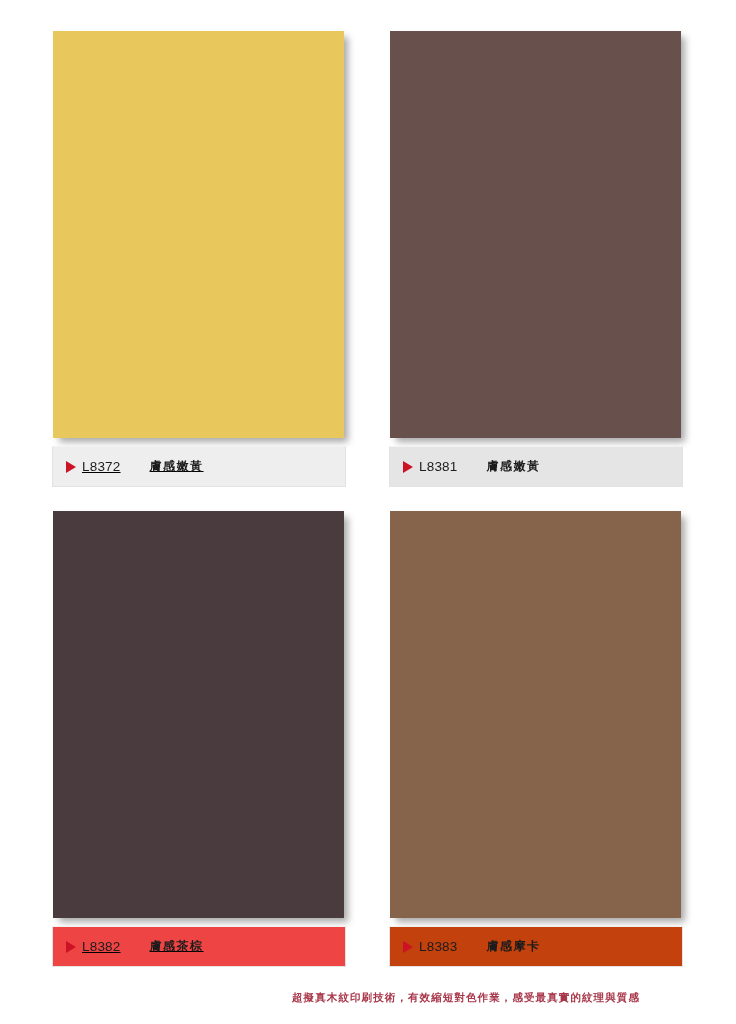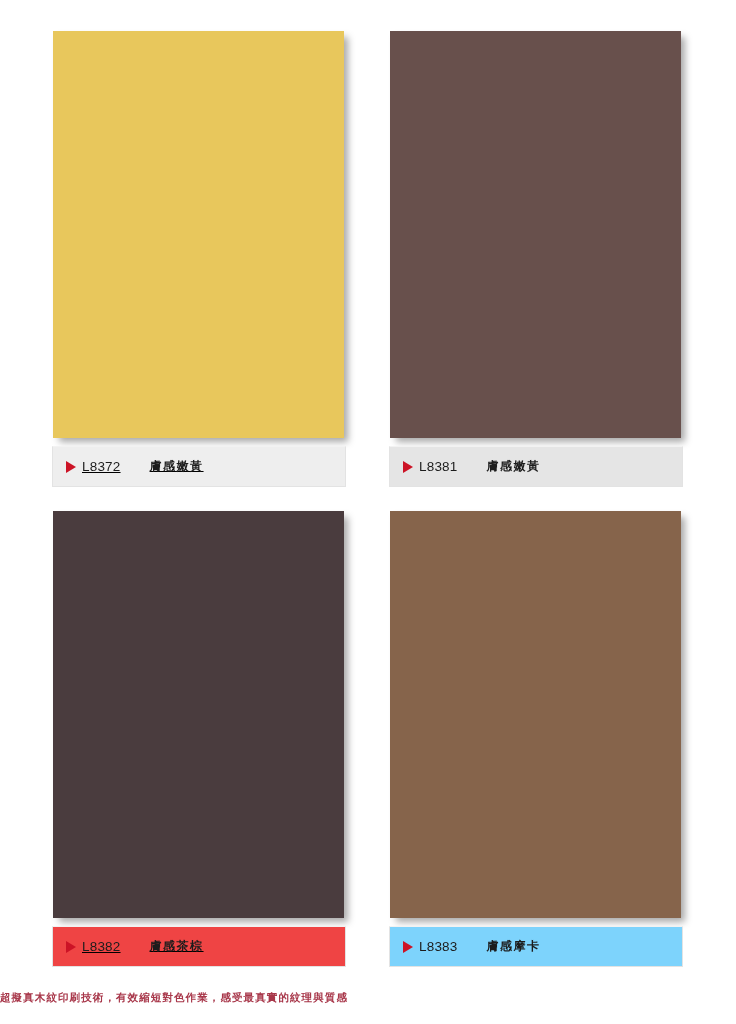--- a/index.html
+++ b/index.html
@@ -89,21 +89,21 @@
     font-weight: bold;
     letter-spacing: 1.5px;
     white-space: nowrap;
   }
 
   .page-footer {
     position: absolute;
     left: 0;
     top: 987px;
     width: 640px;
-    text-align: left;
+    text-align: right;
   }
 
   .footer-tagline {
     display: inline-block;
     font-size: 10.5px;
     font-weight: bold;
     color: #a8374a;
     letter-spacing: 1.1px;
     white-space: nowrap;
   }
@@ -137,21 +137,21 @@
       <div class="swatch-chip" style="background: rgb(74, 60, 62);"></div>
       <div class="swatch-label" style="background: #ef4444;">
         <span class="label-marker" style="border-left-color: rgb(204, 19, 38);"></span>
         <span class="label-code">L8382</span>
         <span class="label-name">膚感茶棕</span>
       </div>
     </div>
 
     <div class="swatch-card col-right row-bottom">
       <div class="swatch-chip" style="background: rgb(134, 100, 75);"></div>
-      <div class="swatch-label" style="background: #7dd3fc;">
+      <div class="swatch-label" style="background: #c2410c;">
         <span class="label-marker" style="border-left-color: rgb(204, 19, 38);"></span>
         <span class="label-code">L8383</span>
         <span class="label-name">膚感摩卡</span>
       </div>
     </div>
 
   </div>
 
   <div class="page-footer">
     <span class="footer-tagline" style="color: rgb(168, 55, 74);">超擬真木紋印刷技術，有效縮短對色作業，感受最真實的紋理與質感</span>

